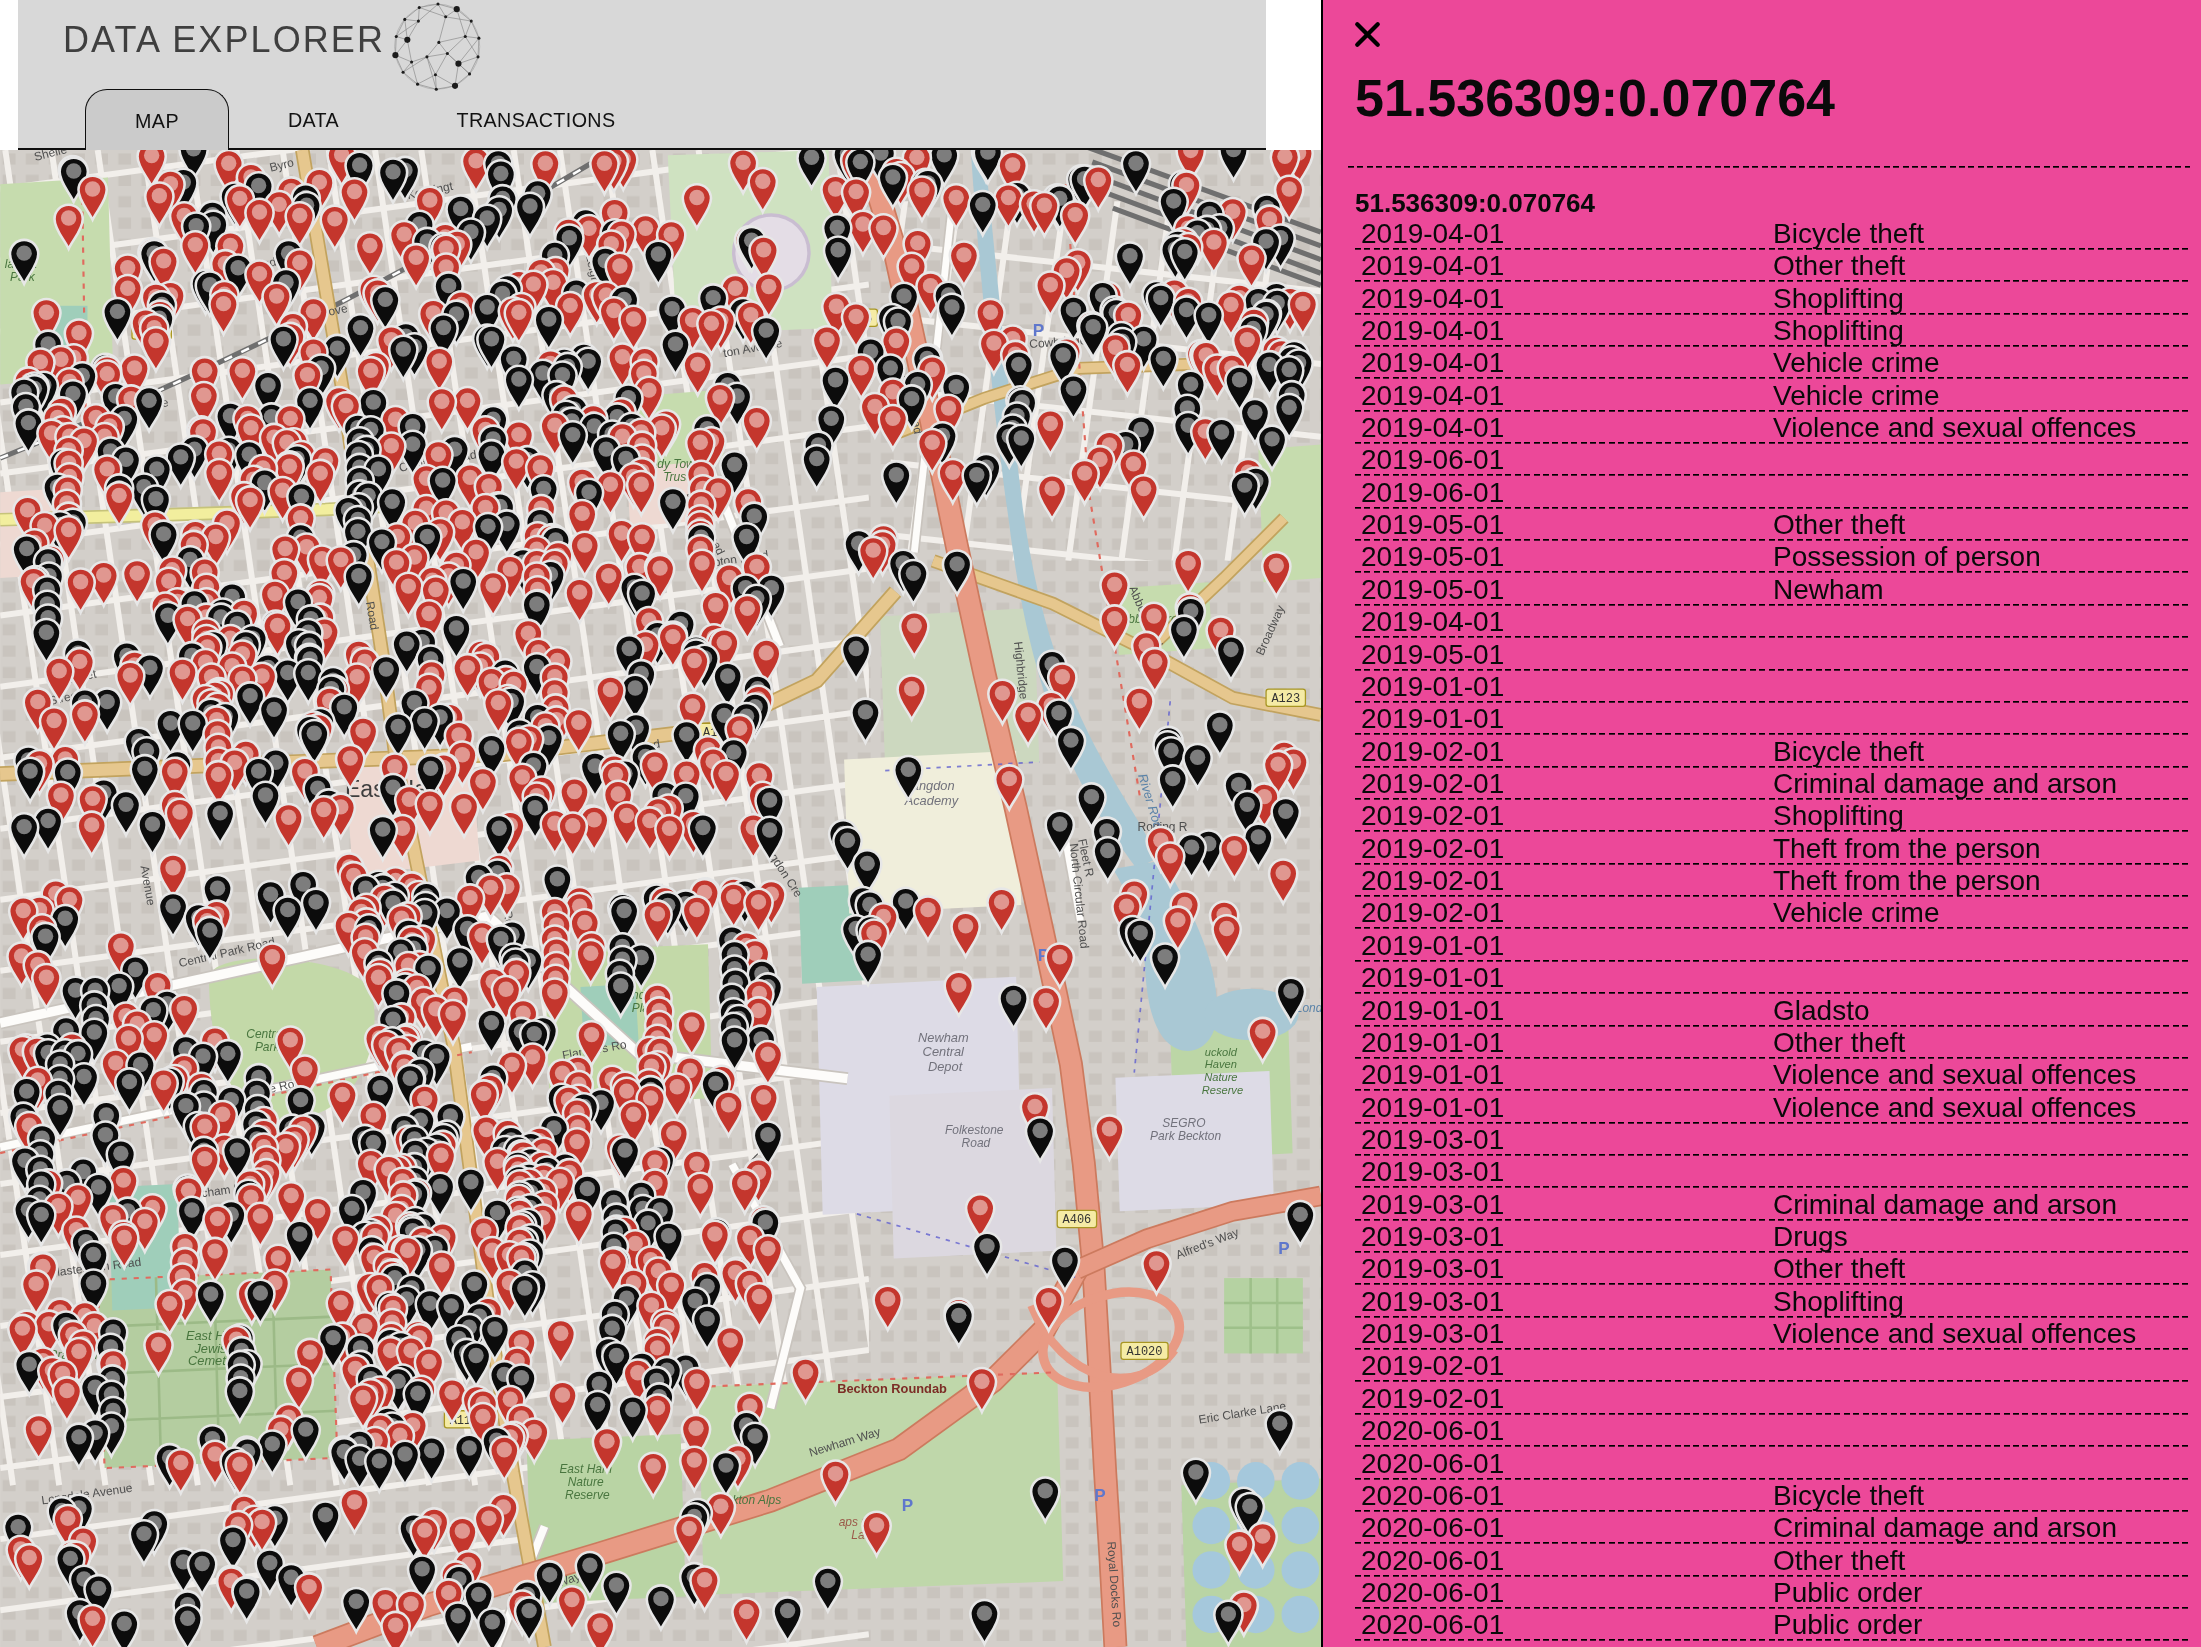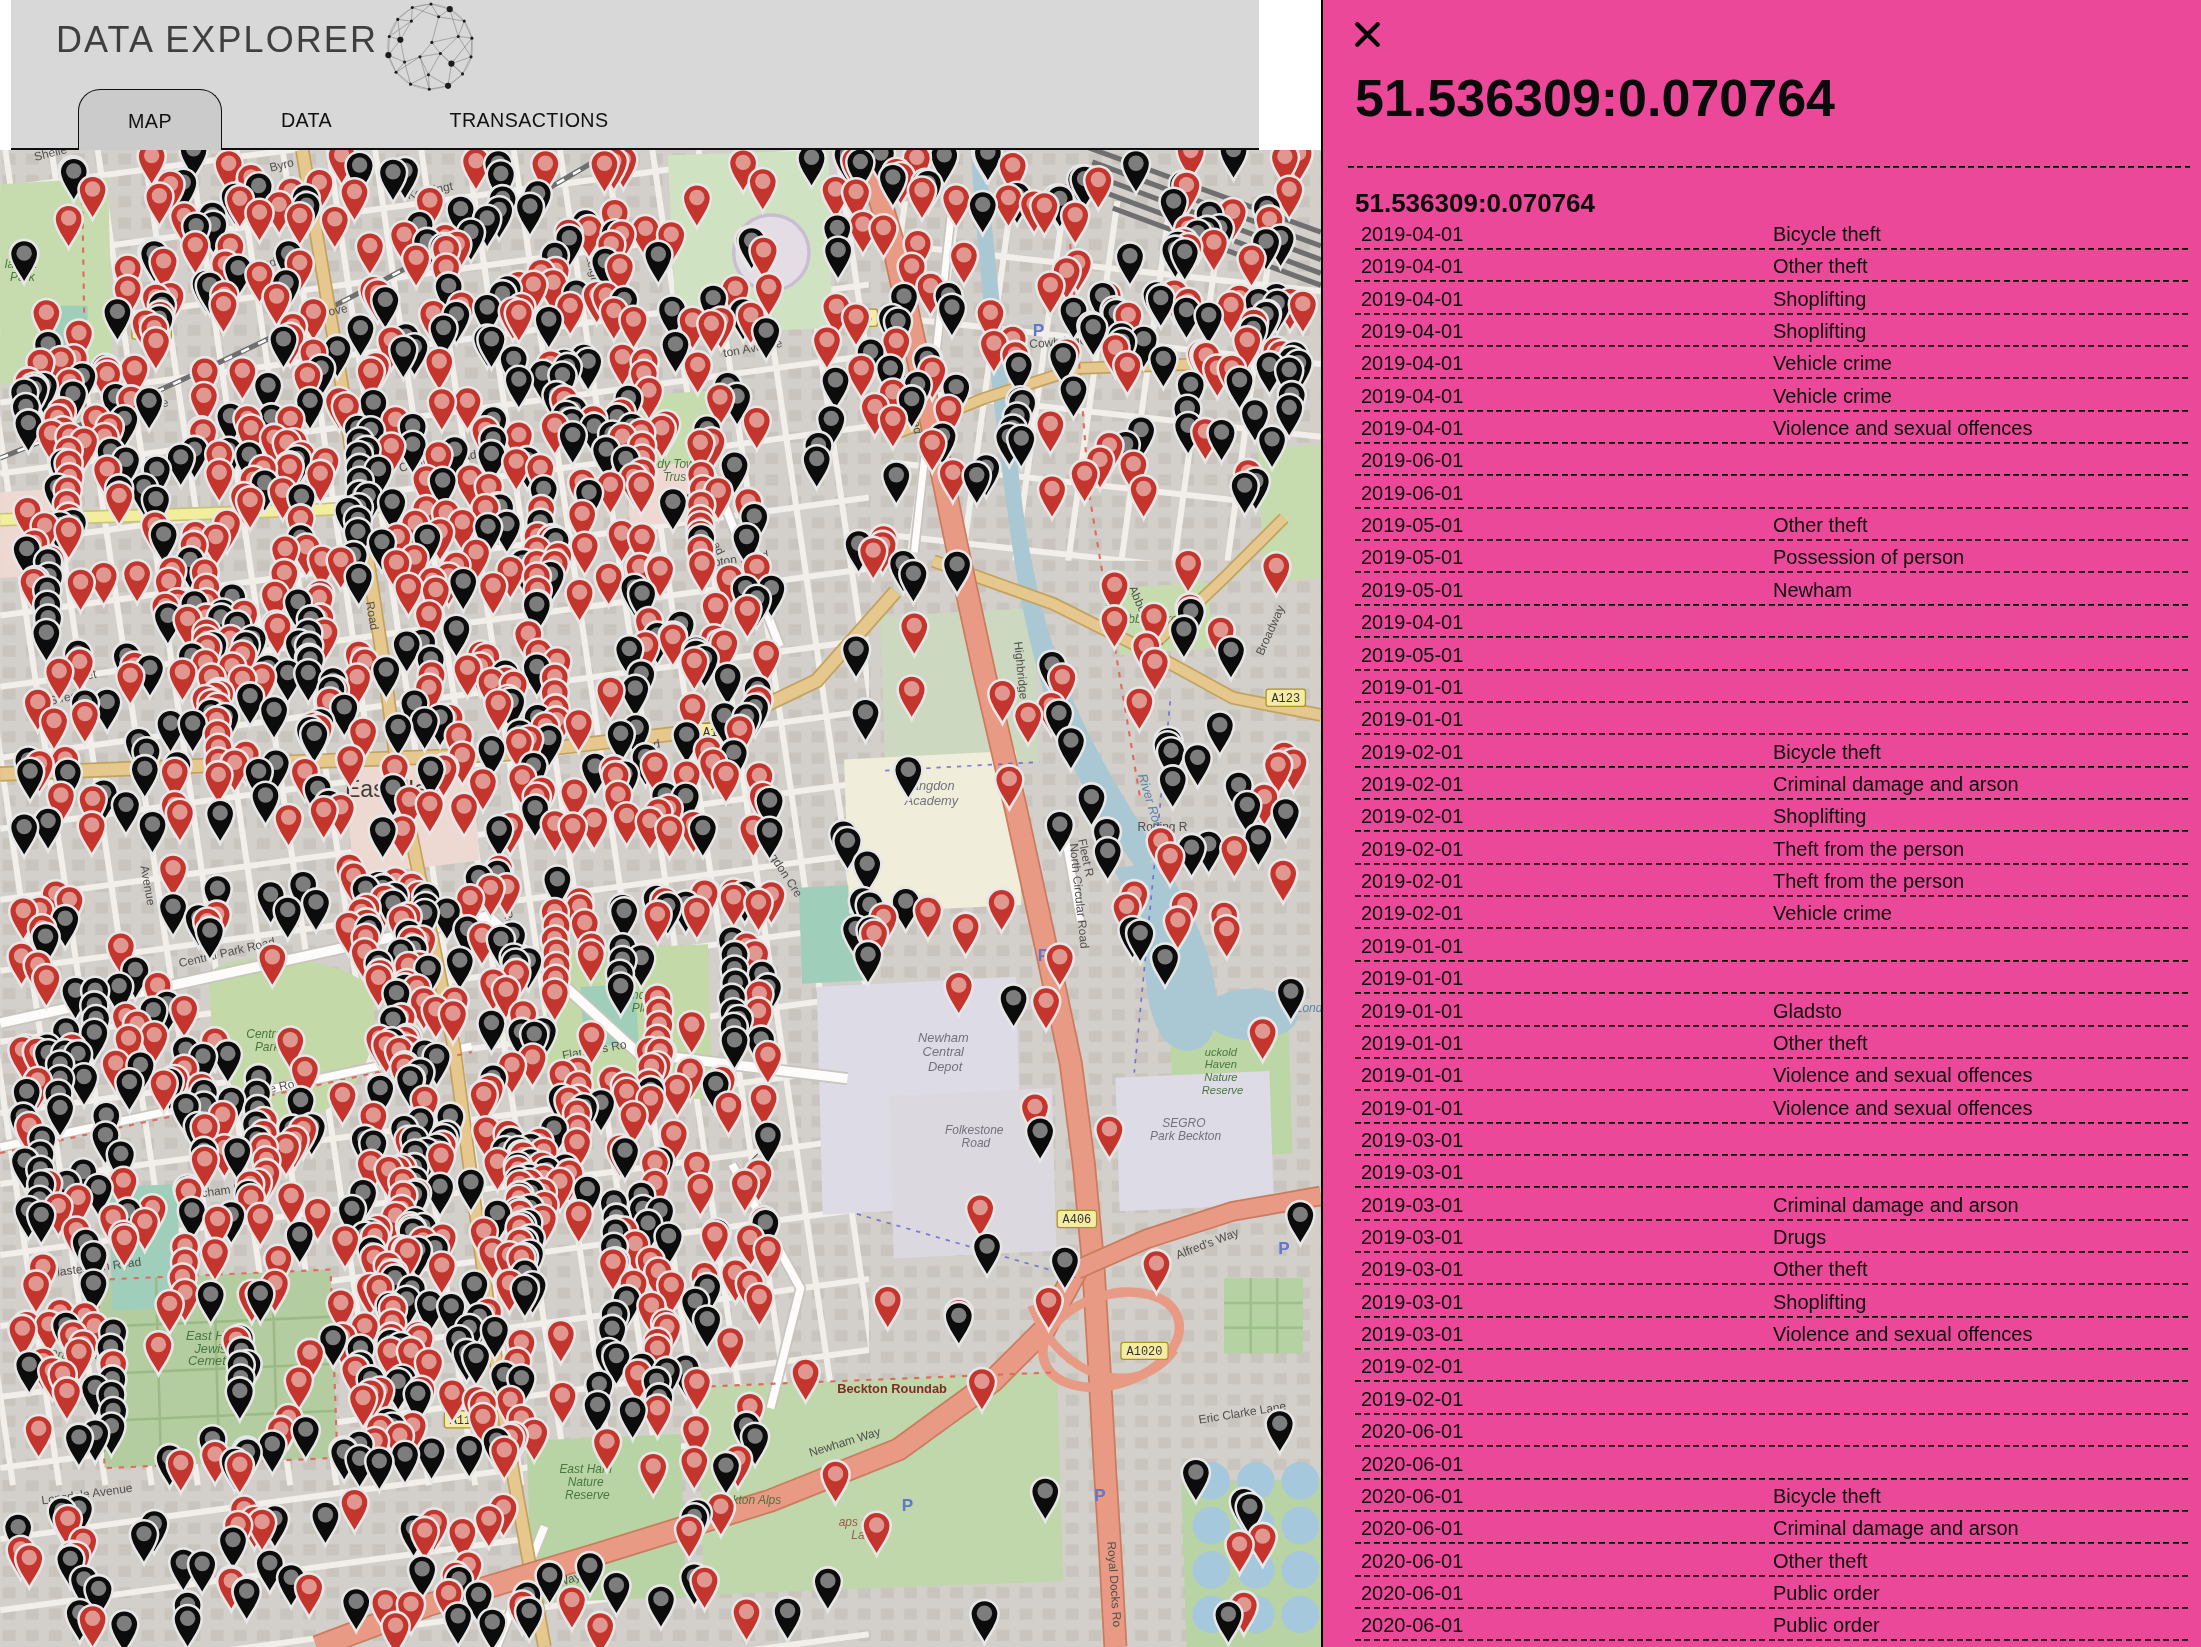--- a/index.html
+++ b/index.html
@@ -1,34 +1,34 @@
 <!DOCTYPE html>
 <html style="font-size:13.7px"><head><meta charset="utf-8">
 <style>
 html,body{margin:0;padding:0;width:2202px;height:1647px;overflow:hidden;background:#fff;
 font-family:"Liberation Sans",sans-serif}
 #stage{position:relative;width:2202px;height:1647px}
 #maparea{position:absolute;left:0;top:0;width:1321px;height:1647px;overflow:hidden}
-#header{position:absolute;left:11px;top:0;width:1248px;height:150px;background:#d8d8d8;
+#header{position:absolute;left:18px;top:0;width:1248px;height:150px;background:#d8d8d8;
 border-bottom:2.6px solid #0f0f0f;box-sizing:border-box;z-index:5}
 #brand{position:absolute;left:45px;top:19px;font-size:36px;letter-spacing:2.1px;color:#3f3f3f}
 .tab{position:absolute;box-sizing:border-box;text-align:center;font-size:19.7px;color:#111;letter-spacing:0.4px}
 #tab1{left:67px;top:89px;width:144px;height:61px;background:#cbcbcb;border:1.7px solid #0f0f0f;
 border-bottom:none;border-radius:22px 22px 0 0;line-height:63px}
 #tab2{left:240px;top:89px;width:111px;line-height:63px}
 #tab3{left:411px;top:89px;width:214px;line-height:63px}
 #panel{position:absolute;left:1321px;top:0;width:881px;height:1647px;background:#ec4899;
 border-left:2.6px solid #000;box-sizing:border-box;z-index:10}
 #closex{position:absolute;left:30px;top:19.7px}
 #title{position:absolute;left:32px;top:72px;font-size:52px;line-height:52px;font-weight:bold;color:#0a0a0a}
 .dash{position:absolute;background-image:repeating-linear-gradient(90deg,#000 0 6px,transparent 6px 9.4px);
 background-size:100% 1.7px;background-repeat:no-repeat;height:1.7px}
 #hr1{left:25px;top:166px;width:842px}
 #sub{position:absolute;left:32px;top:190px;font-size:26px;line-height:26px;font-weight:bold;color:#0a0a0a}
-.r{position:absolute;left:32px;width:836px;height:32px;font-size:20px;color:#0a0a0a;
+.r{position:absolute;left:32px;width:836px;height:32px;font-size:28px;color:#0a0a0a;
 background-image:repeating-linear-gradient(90deg,#000 0 6px,transparent 6px 9.4px);
 background-size:100% 1.7px;background-position:0 100%;background-repeat:no-repeat}
 .c1{position:absolute;left:6px;top:4.3px;line-height:24px}
 .c2{position:absolute;left:418px;top:4.3px;line-height:24px}
 </style></head>
 <body>
 <div id="stage">
 <div id="maparea">
 <svg width="1321" height="1497" viewBox="0 0 1543 1749" style="position:absolute;left:0;top:150px">
 <defs>

